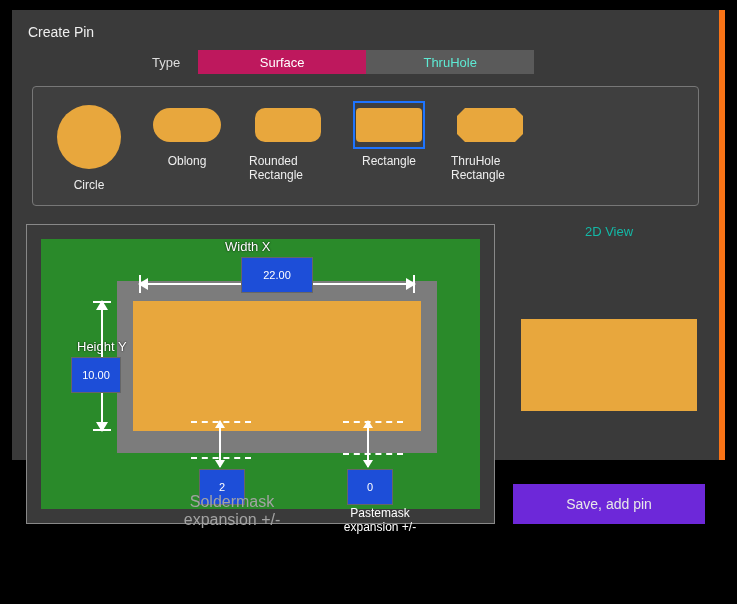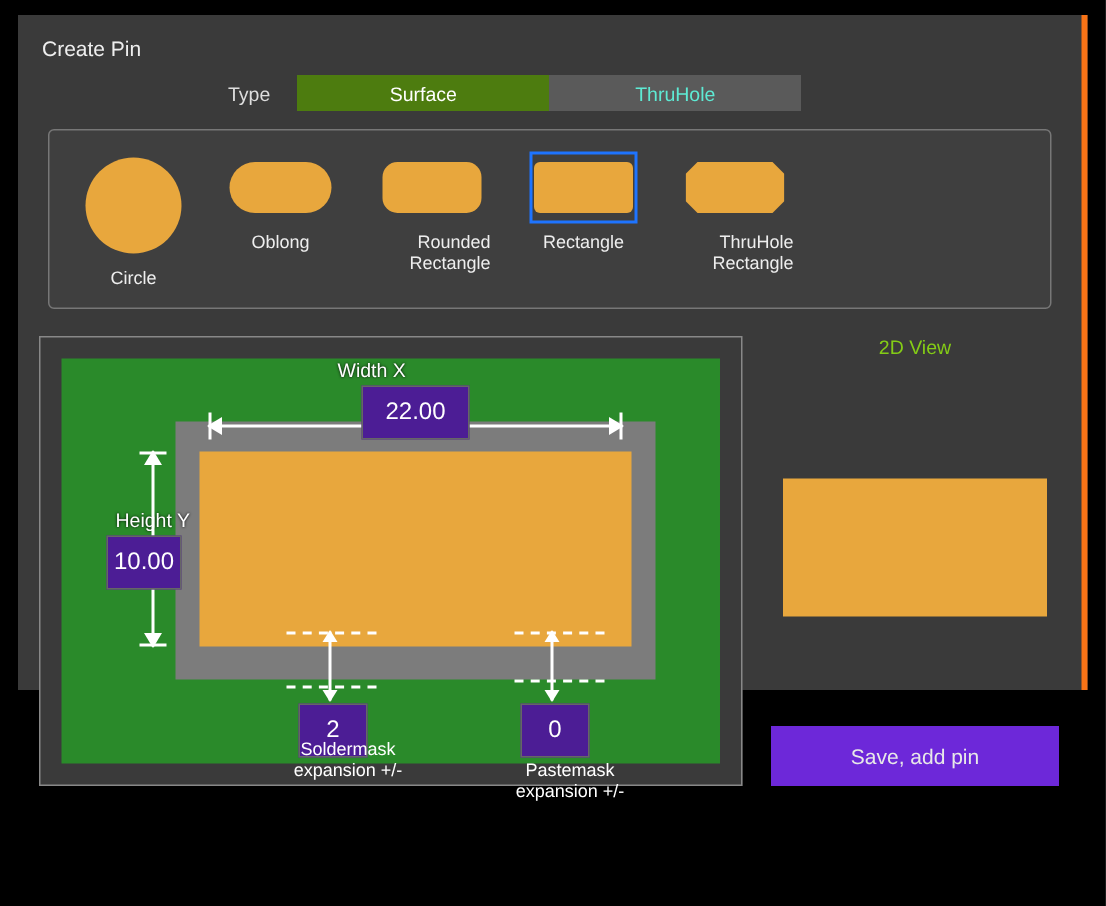--- a/index.html
+++ b/index.html
@@ -11,41 +11,41 @@
     height: 604px;
     padding: 10px 12px;
     font-size: 13px;
   }
   .panel {
     width: 713px;
     height: 450px;
     background: #3a3a3a;
     position: relative;
     padding: 14px 10px 12px 10px;
-    border-right: 4px solid #f97316;
+    border-right: 6px solid #f97316;
   }
   .title { font-size: 14px; color: #eee; margin-bottom: 10px; margin-left: 6px; }
 
   
   .type-row { display: flex; align-items: center; gap: 12px; margin-left: 130px; margin-bottom: 12px; }
   .type-label { font-size: 13px; color: #ddd; margin-right: 6px; }
   .seg {
     display: flex;
     height: 24px;
   }
   .seg-btn {
     width: 168px;
     display: flex;
     align-items: center;
     justify-content: center;
     font-size: 13px;
     cursor: pointer;
     color: #5eead4;
   }
-  .seg-btn.active { background: #4d7c0f; color: #fff; }
+  .seg-btn.active { background: #be185d; color: #fff; }
   .seg-btn.inactive { background: #5a5a5a; }
 
   
   .shape-gallery {
     border: 1px solid #777;
     border-radius: 4px;
     background: #3f3f3f;
     margin: 0 10px;
     padding: 14px 20px 12px 20px;
     display: flex;
@@ -61,21 +61,21 @@
   }
   .shape-box {
     width: 72px;
     height: 48px;
     display: flex;
     align-items: center;
     justify-content: center;
     border: 2px solid transparent;
   }
   .shape-item.selected .shape-box { border: 2px solid #1e74ff; }
-  .shape-label { font-size: 12px; color: #eee; text-align: right; max-width: 78px; line-height: 1.15; }
+  .shape-label { font-size: 12px; color: #eee; text-align: left; max-width: 78px; line-height: 1.15; }
 
   
   .sw { background: #e8a73d; }
   .sw-circle { width: 64px; height: 64px; border-radius: 50%; }
   .sw-square { width: 64px; height: 64px; }
   .sw-oblong { width: 68px; height: 34px; border-radius: 17px; }
   .sw-rect   { width: 66px; height: 34px; border-radius: 4px; }
   .sw-rrect  { width: 66px; height: 34px; border-radius: 10px; }
   .sw-chamf  { width: 66px; height: 34px; position: relative; clip-path: polygon(8px 0, calc(100% - 8px) 0, 100% 8px, 100% calc(100% - 8px), calc(100% - 8px) 100%, 8px 100%, 0 calc(100% - 8px), 0 8px); }
 
@@ -111,25 +111,25 @@
   .pad {
     position: absolute;
     left: 106px; top: 76px;
     width: 288px; height: 130px;
     background: #e8a73d;
   }
 
   .dim-label { font-size: 13px; color: #fff; text-shadow: 0 0 2px #000; }
   .dim-input {
     height: 22px;
-    background: #4c1d95;
+    background: #1d4ed8;
     border: 1px solid #666;
     color: #fff;
     text-align: center;
-    font-size: 16px;
+    font-size: 11px;
     padding: 17px 4px;
   }
   .arrow-line { position: absolute; background: #fff; }
 
   
   .width-label { position: absolute; left: 198px; top: 14px; }
   .width-arrow { left: 112px; top: 58px; width: 276px; height: 2px; }
   .width-arrow::before, .width-arrow::after {
     content: ""; position: absolute; top: -5px; width: 0; height: 0;
     border-top: 6px solid transparent; border-bottom: 6px solid transparent;
@@ -167,37 +167,37 @@
   .sm-arrow::before, .pm-arrow::before { top:-1px; border-bottom:8px solid #fff; }
   .sm-arrow::after,  .pm-arrow::after  { bottom:-1px; border-top:8px solid #fff; }
   .dash { position:absolute; height:0; border-top: 2px dashed #fff; }
   .dash-sm-t { left:164px; top:196px; width:60px;}
   .dash-sm-b { left:164px; top:232px; width:60px;}
   .dash-pm-t { left:316px; top:196px; width:60px;}
   .dash-pm-b { left:316px; top:228px; width:60px;}
 
   .sm-input { position:absolute; left:172px; top:244px; width:46px; }
   .pm-input { position:absolute; left:320px; top:244px; width:46px; }
-  .sm-label { position:absolute; left:150px; top:268px; width:110px; font-size:12px; color:#ffffff; text-align:center; line-height:1.15;}
+  .sm-label { position:absolute; left:150px; top:268px; width:110px; font-size:16px; color:#a3a3a3; text-align:center; line-height:1.15;}
   .pm-label { position:absolute; left:298px; top:268px; width:110px; font-size:12px; color:#fff; text-align:center; line-height:1.15;margin-top:14px;}
 
   
   .name-row {
     display:flex; align-items:center; gap:8px;
     margin-top:10px;
   }
   .name-row label { font-size:12px; color:#ccc; }
   .name-input {
     flex:1; height:24px; background:#2b2b2b; border:1px solid #555;
     color:#fff; padding:0 6px; font-size:12px;
   }
 
   
   .right-col { flex: 1; display: flex; flex-direction: column; align-items: center; }
-  .view-title { font-size: 13px; color: #84cc16; margin-top: 0; margin-bottom: 80px; }
+  .view-title { font-size: 13px; color: #14b8a6; margin-top: 0; margin-bottom: 80px; }
   .preview-frame {
     width: 176px; height: 92px;
     background: #e8a73d;
   }
   .save-btn {
     margin-top: auto;
     width: 192px;
     height: 40px;
     background: #6d28d9;
     color: #e8e8e8;

